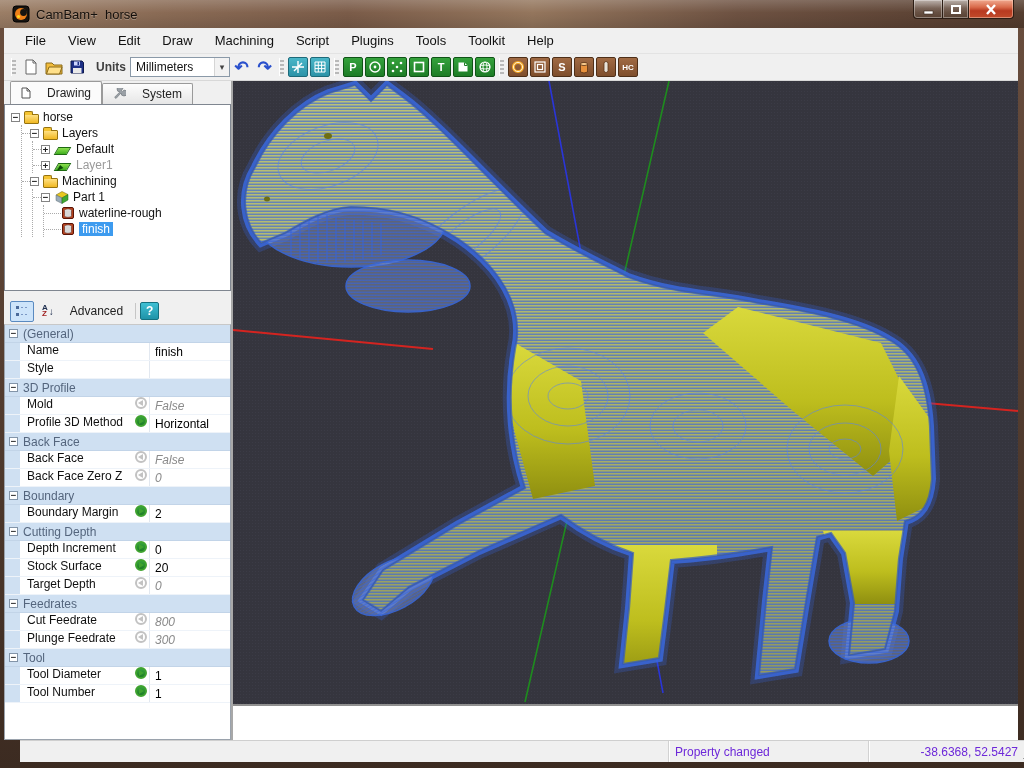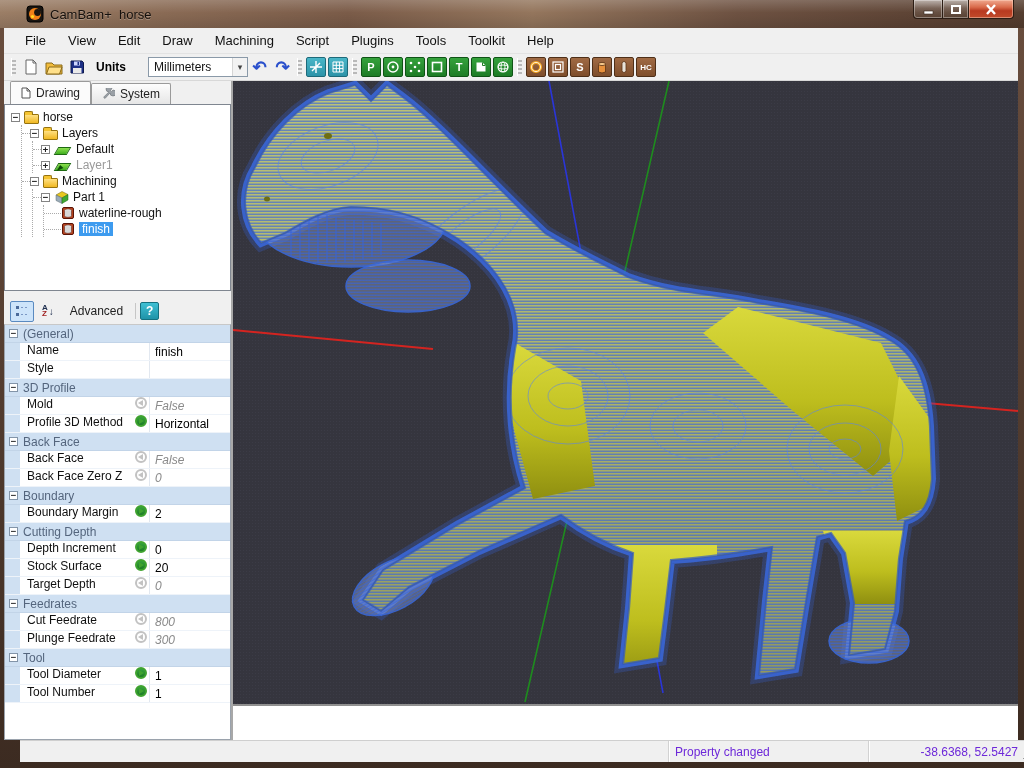--- a/index.html
+++ b/index.html
@@ -6,21 +6,21 @@
   html,body { width:1024px; height:768px; overflow:hidden;
     font-family:"Liberation Sans", sans-serif; }
   .window { position:absolute; inset:0;
     background:linear-gradient(#6a4e3e,#3c2b21); }
 
   
   .titlebar { position:absolute; left:0; top:0; width:1024px; height:28px;
     background:
       linear-gradient(rgba(255,255,255,.18),rgba(255,255,255,0) 45%,rgba(0,0,0,.12)),
       linear-gradient(90deg,#9b7e66,#8a6b55 16%,#7b5c49 34%,#94765d 52%,#6e5242 72%,#5f4536 88%,#553d2f);
-    display:flex; align-items:center; padding:0 22px; }
+    display:flex; align-items:center; padding:0 8px; }
   .app-icon { width:18px; height:18px; margin:0 6px 0 4px; flex:none; }
   .win-title { font-size:13px; color:#15100c; white-space:pre; text-shadow:0 1px 0 rgba(255,255,255,.25); }
   .winbtns { position:absolute; right:10px; top:0; display:flex; }
   .wbtn { height:19px; border:1px solid #2c1d14; border-top:none; display:flex;
     align-items:center; justify-content:center; cursor:pointer;
     background:linear-gradient(rgba(255,255,255,.5),rgba(255,255,255,.12) 45%,rgba(90,70,55,.35));
     box-shadow:inset 0 0 0 1px rgba(255,255,255,.35); }
   .wbtn.min { width:29px; border-radius:0 0 0 4px; border-right:none; }
   .wbtn.max { width:27px; }
   .wbtn.close { width:45px; border-radius:0 0 4px 0; border-left:none;
@@ -35,21 +35,21 @@
 
   
   .toolbar { position:absolute; left:4px; top:54px; width:1014px; height:27px;
     background:#f0f0f0; border-bottom:1px solid #d8d8d8;
     display:flex; align-items:center; padding-left:4px; }
   .grip { width:5px; height:18px; margin:0 3px;
     background:repeating-linear-gradient(#f0f0f0 0 2px,#b9b9b9 2px 4px);
     border-left:1px solid #fff; }
   .tb { width:23px; height:23px; border:none; background:transparent;
     display:flex; align-items:center; justify-content:center; cursor:pointer; padding:0; }
-  .tb-label { font-size:12px; font-weight:bold; color:#000000; margin:0 22px 0 8px; }
+  .tb-label { font-size:12px; font-weight:bold; color:#404040; margin:0 4px 0 8px; }
   .combo { width:100px; height:20px; background:#fff; border:1px solid #8a99a8;
     display:flex; align-items:center; font-size:12px; cursor:pointer; }
   .combo-val { flex:1; padding-left:5px; color:#111; }
   .combo-btn { width:15px; height:18px; display:flex; align-items:center; justify-content:center;
     font-size:9px; color:#444; border-left:1px solid #d5d5d5; background:#f2f2f2; }
   .tb.arrow { font-size:17px; color:#2a50cc; font-weight:bold; line-height:1; }
   .sqicon { width:20px; height:20px; border-radius:2px; display:flex; align-items:center;
     justify-content:center; margin:0 1px; }
   .teal { background:linear-gradient(#49b6c8,#2d93a8); border:1px solid #1d6a7a; }
   .green { background:linear-gradient(#35a23c,#1d7c26); border:1px solid #0f5416;
@@ -59,21 +59,21 @@
 
   
   .content { position:absolute; left:4px; top:81px; width:1014px; height:659px; display:flex; }
   .left-panel { width:227px; background:#f0f0f0; display:flex; flex-direction:column; }
   .right-panel { flex:1; display:flex; flex-direction:column; background:#fff;
     border-left:2px solid #a8a8a8; }
 
   
   .tabstrip { height:23px; display:flex; align-items:flex-end; padding-left:6px;
     background:#f0f0f0; flex:none; }
-  .tab { height:21px; display:flex; align-items:center; gap:5px; padding:0 10px;
+  .tab { height:21px; display:flex; align-items:center; gap:16px; padding:0 10px;
     font-size:12px; color:#222; border:1px solid #9a9a9a; border-bottom:none;
     border-radius:2px 2px 0 0; background:linear-gradient(#fdfdfd,#e6e6e6); cursor:pointer;margin-top:45px; }
   .tab.active { height:23px; background:#fbfbfb; position:relative; z-index:2; }
 
   
   .tree { height:187px; flex:none; background:#fff; border:1px solid #7f8690;
     overflow:hidden; padding:4px 0 0 6px; font-size:12px; color:#111; }
   .trow { display:flex; align-items:center; height:16px; white-space:nowrap; cursor:default; }
   .tkids { margin-left:10px; border-left:1px dotted #ababab; padding-left:0; }
   .tline { width:8px; height:0; border-top:1px dotted #ababab; flex:none; }

